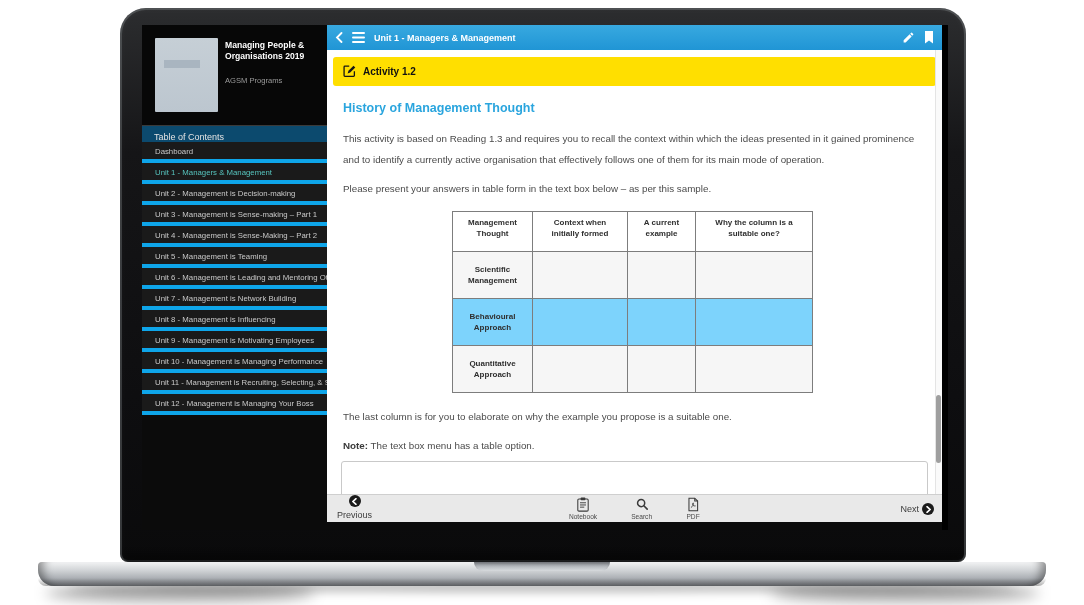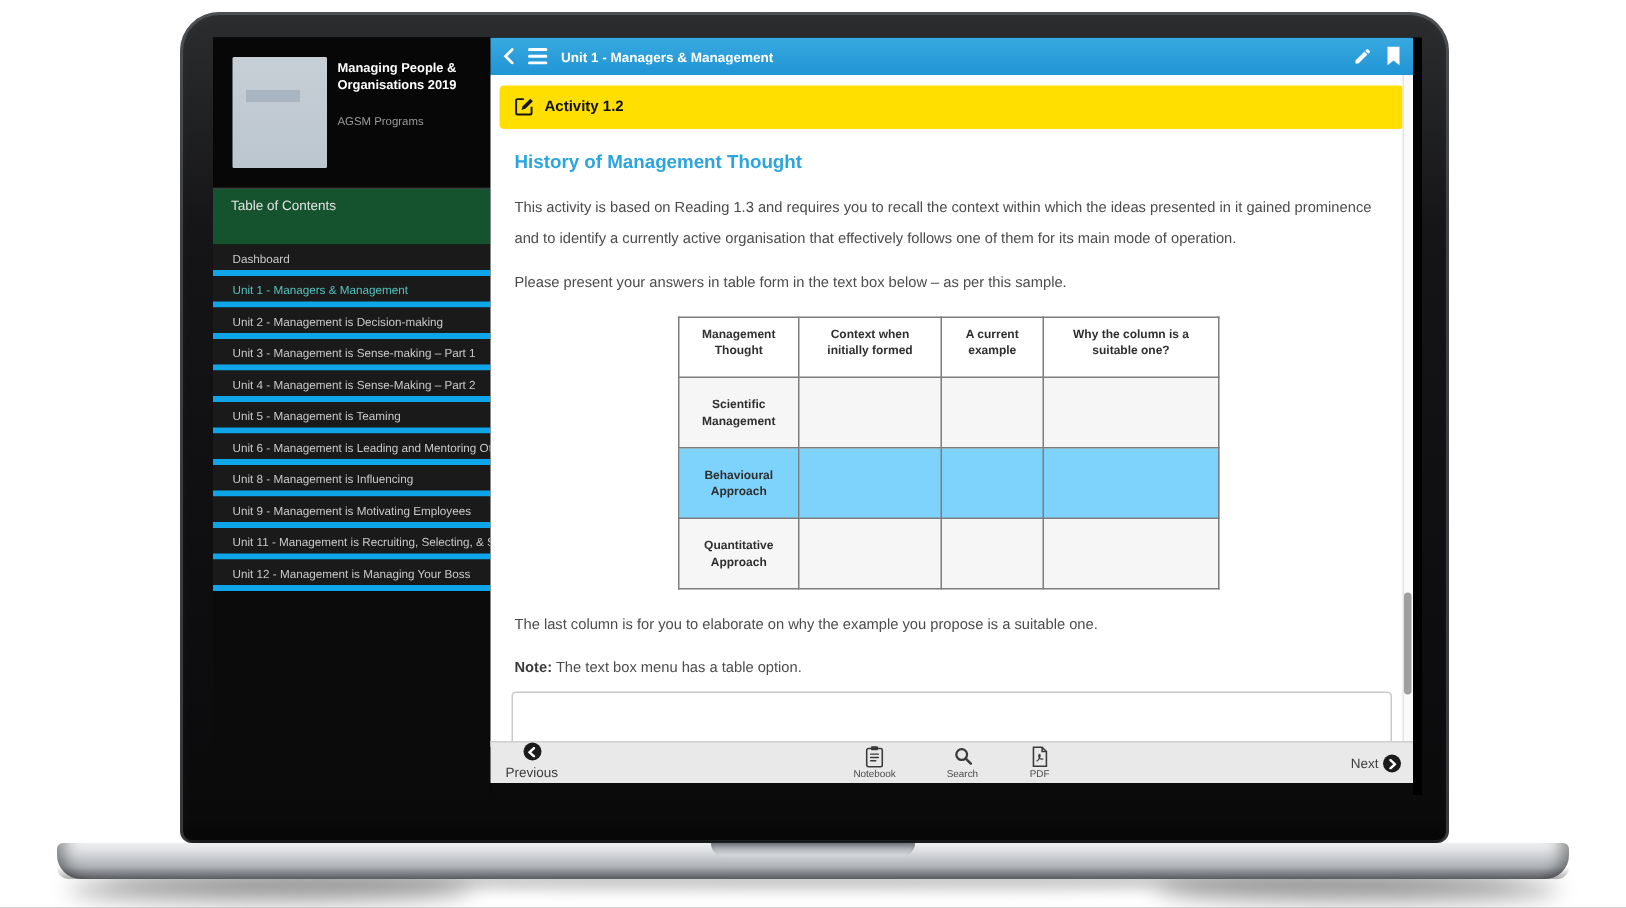--- a/index.html
+++ b/index.html
@@ -38,21 +38,21 @@
 
   
   .sidebar { position:absolute; left:0; top:0; width:185px; height:505px; background:#0b0b0b; }
   .book { position:relative; height:100px; background:#070707; }
   .cover { position:absolute; left:13px; top:13px; width:63px; height:74px;
     background:linear-gradient(180deg,#c6cfd6 0%,#bcc6cf 100%); border-radius:1px; }
   .cover .stripe { position:absolute; left:9px; top:22px; width:36px; height:8px; background:#a9b5c0; }
   .book-title { position:absolute; left:83px; top:15px; width:96px; color:#fff;
     font-size:8.6px; font-weight:bold; line-height:11px; }
   .book-sub { position:absolute; left:83px; top:51px; color:#9b9b9b; font-size:7.6px; }
-  .toc-header { height:38px; background:#14532d; color:#e3e3e3; font-size:9px;
+  .toc-header { height:17px; background:#0c4a6e; color:#e3e3e3; font-size:9px;
     line-height:22px; padding-left:12px; border-top:1px solid #3a3a3a; }
   .toc-item { height:21px; background:#1a1a1a; border-bottom:4px solid #0ea5e9;
     color:#c9c9c9; font-size:7.8px; line-height:20px; padding-left:13px;
     white-space:nowrap; overflow:hidden; cursor:pointer; }
   .toc-item.active { color:#56c3bd; }
 
   
   .main { position:absolute; left:185px; top:0; width:615px; height:505px; background:#0b0b0b; }
   .appbar { position:absolute; left:0; top:0; width:615px; height:25px;
     background:linear-gradient(180deg,#38a9e0 0%,#2095d5 100%);
@@ -125,22 +125,24 @@
         <div class="book-sub">AGSM Programs</div>
       </div>
       <div class="toc-header">Table of Contents</div>
       <div class="toc-item">Dashboard</div>
       <div class="toc-item active">Unit 1 - Managers &amp; Management</div>
       <div class="toc-item">Unit 2 - Management is Decision-making</div>
       <div class="toc-item">Unit 3 - Management is Sense-making – Part 1</div>
       <div class="toc-item">Unit 4 - Management is Sense-Making – Part 2</div>
       <div class="toc-item">Unit 5 - Management is Teaming</div>
       <div class="toc-item">Unit 6 - Management is Leading and Mentoring Ot...</div>
+      <div class="toc-item">Unit 7 - Management is Network Building</div>
       <div class="toc-item">Unit 8 - Management is Influencing</div>
       <div class="toc-item">Unit 9 - Management is Motivating Employees</div>
+      <div class="toc-item">Unit 10 - Management is Managing Performance</div>
       <div class="toc-item">Unit 11 - Management is Recruiting, Selecting, &amp; S...</div>
       <div class="toc-item">Unit 12 - Management is Managing Your Boss</div>
     </div>
 
     <div class="main">
 
       <div class="appbar">
         <span class="ic">
           <svg width="8" height="11" viewBox="0 0 8 11">
               <path d="M6.5 1 2 5.5 6.5 10" fill="none" stroke="#fff" stroke-width="1.8" stroke-linecap="round"></path>

